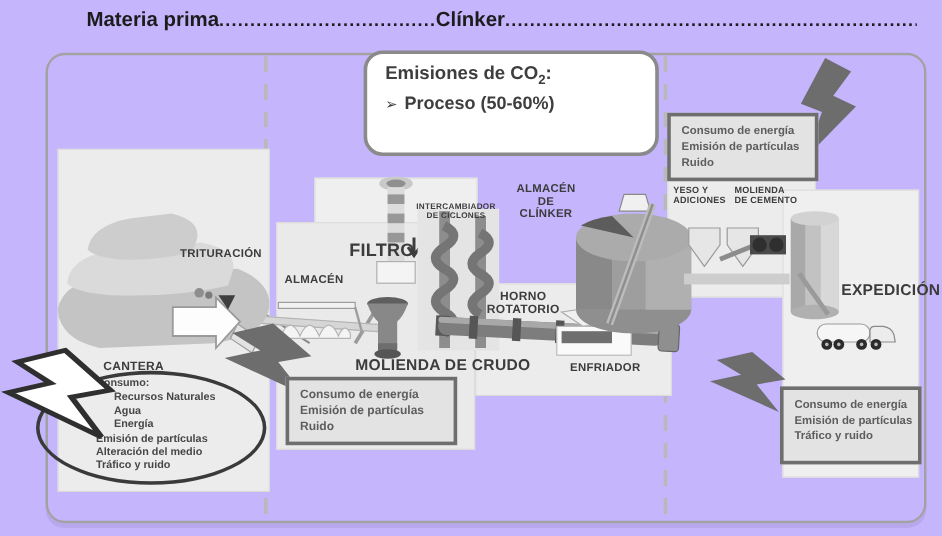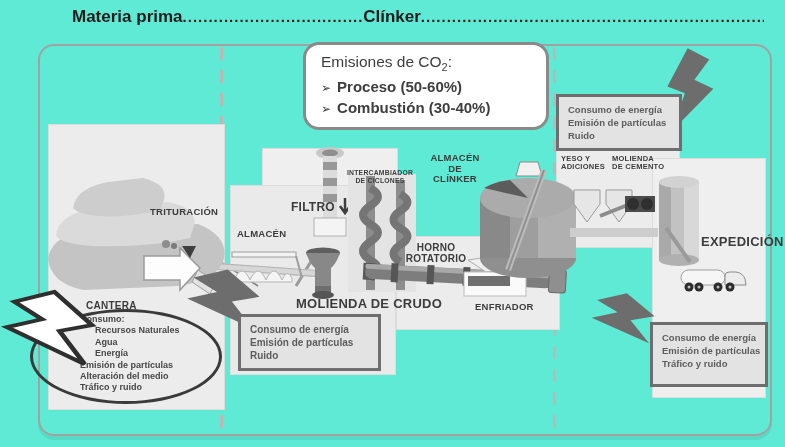--- a/index.html
+++ b/index.html
@@ -1,34 +1,34 @@
 <!DOCTYPE html>
 <html><head>
 <meta charset="utf-8">
 <style>
   *{margin:0;padding:0;box-sizing:border-box}
   body{font-family:"Liberation Sans","DejaVu Sans",sans-serif;background:#fff}
-  .stage{position:relative;width:785px;height:447px;background:#5eead4;overflow:hidden}
+  .stage{position:relative;width:785px;height:447px;background:#c4b5fd;overflow:hidden}
   .hdr{position:absolute;left:72px;top:7px;width:692px;display:flex;align-items:baseline;
        font-weight:bold;font-size:17px;color:#1c1c1c;white-space:nowrap}
   .hdr .dots{flex:1;overflow:hidden;white-space:nowrap;letter-spacing:1px;font-size:15px}
   .hdr .d2{flex:1.9}
   .frame{position:absolute;left:38px;top:44px;width:734px;height:392px;border:2px solid #a2a2a2;
          border-radius:16px;box-shadow:0 4px 0 rgba(0,0,0,.07)}
   .vdash{position:absolute;top:47px;height:386px;width:3px;
          background:repeating-linear-gradient(to bottom,#b9b9b9 0 13px,transparent 13px 23px)}
   .panel{position:absolute;background:#ececec;border:1px solid #dcdcdc}
   .lbl{position:absolute;font-weight:bold;color:#3c3c3c;white-space:pre-line;line-height:1.12;
        letter-spacing:.25px;z-index:14}
   .ctr{text-align:center}
   .impact-box{position:absolute;background:#e3e3e3;border:3px solid #6e6e6e;padding:7px 5px 6px 9px;z-index:20}
   .impact-line{font-size:10px;font-weight:bold;color:#5d5d5d;line-height:12.8px;white-space:nowrap}
   .co2-box{position:absolute;left:303px;top:42px;width:246px;height:88px;background:#fff;
            border:3.5px solid #8a8a8a;border-radius:16px;padding:7px 0 0 15px;z-index:30}
-  .co2-title{font-size:15.5px;font-weight:normal;color:#3e3e3e;line-height:20px}
+  .co2-title{font-size:15.5px;font-weight:bold;color:#3e3e3e;line-height:20px}
   .co2-title sub{font-size:11px}
   .co2-item{font-size:15px;font-weight:bold;color:#3e3e3e;line-height:20px;white-space:nowrap}
   .co2-bullet{font-size:12px;margin-right:6px}
   .ellipse{position:absolute;left:30px;top:309px;width:192px;height:95px;border:3px solid #3a3a3a;
            border-radius:50%;z-index:12;background:transparent}
   .ci{position:absolute;left:80px;top:314px;z-index:13;font-weight:bold;color:#474747;
       font-size:9px;line-height:11.4px;white-space:nowrap}
   .ci .sub{padding-left:15px}
   .art{position:absolute;overflow:visible;z-index:10}
   .bolt{z-index:18}
@@ -139,21 +139,21 @@
     <rect x="2" y="40" width="30" height="60" fill="#898989"></rect>
     <rect x="60" y="40" width="38" height="60" fill="#b0b0b0"></rect>
     <ellipse cx="50" cy="40" rx="48" ry="20" fill="#ababab"></ellipse>
     <path d="M50,40 L6,30 A48,20 0 0 1 32,22 Z" fill="#5c5c5c"></path>
     <polygon points="42,4 60,4 64,18 38,18" fill="#f0f0f0" stroke="#8a8a8a"></polygon>
     <line x1="66" y1="12" x2="30" y2="112" stroke="#bcbcbc" stroke-width="6"></line>
     <line x1="66" y1="12" x2="30" y2="112" stroke="#8f8f8f" stroke-width="2"></line>
   </svg>
 
   <div class="lbl" style="left:237px;top:229px;font-size:9.5px">ALMACÉN</div>
-  <div class="lbl" style="left:291px;top:201px;font-size:12px">FILTRO</div>
+  <div class="lbl" style="left:291px;top:201px;font-size:15px">FILTRO</div>
   <div class="lbl ctr" style="left:344px;top:169px;width:72px;font-size:6.8px">INTERCAMBIADOR
 DE CICLONES</div>
   <div class="lbl" style="left:296px;top:297px;font-size:13px">MOLIENDA DE CRUDO</div>
   <div class="lbl ctr" style="left:400px;top:242px;width:72px;font-size:10px">HORNO
 ROTATORIO</div>
   <div class="lbl" style="left:475px;top:302px;font-size:9.5px">ENFRIADOR</div>
   <div class="lbl ctr" style="left:424px;top:153px;width:62px;font-size:9.5px">ALMACÉN
 DE
 CLÍNKER</div>
 
@@ -227,18 +227,15 @@
     <div class="impact-line" style="font-size:9.5px">Tráfico y ruido</div>
   </div>
 
   <div class="co2-box">
     <div class="co2-title">
       <span>Emisiones de CO</span><sub>2</sub><span>:</span>
     </div>
     <div class="co2-item">
       <span class="co2-bullet">➢</span><span>Proceso (50-60%)</span>
     </div>
-    <div class="co2-item">
-      <span class="co2-bullet">➢</span><span>Combustión (30-40%)</span>
-    </div>
   </div>
 
 </div>
 
 </body></html>

